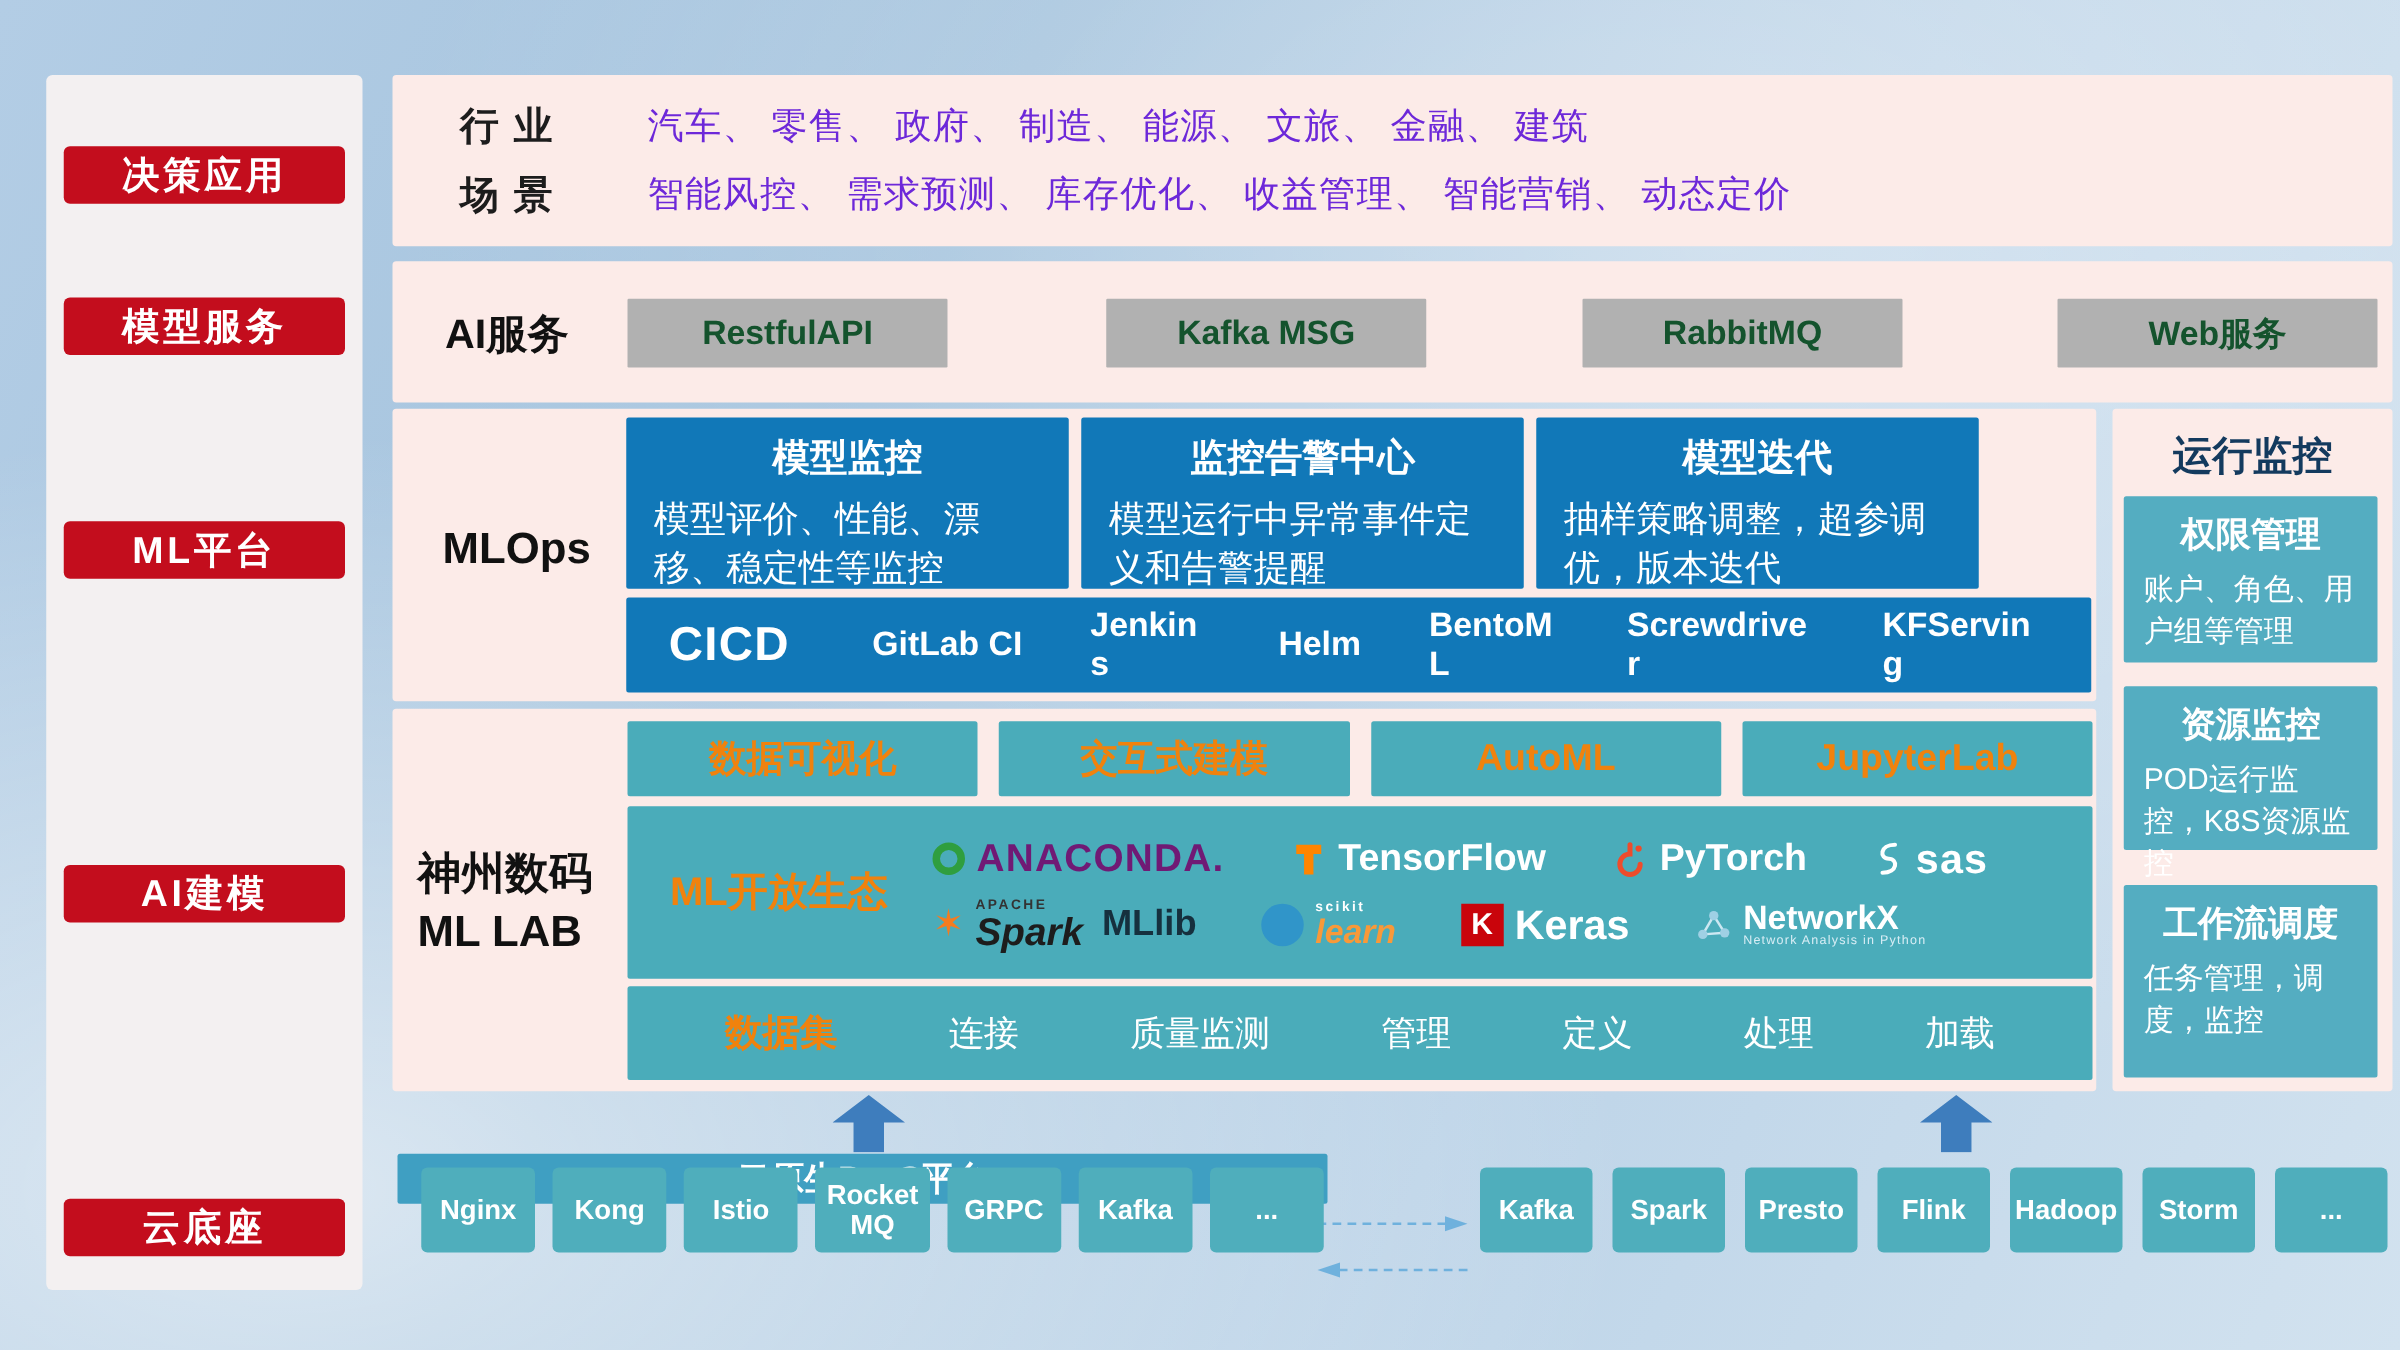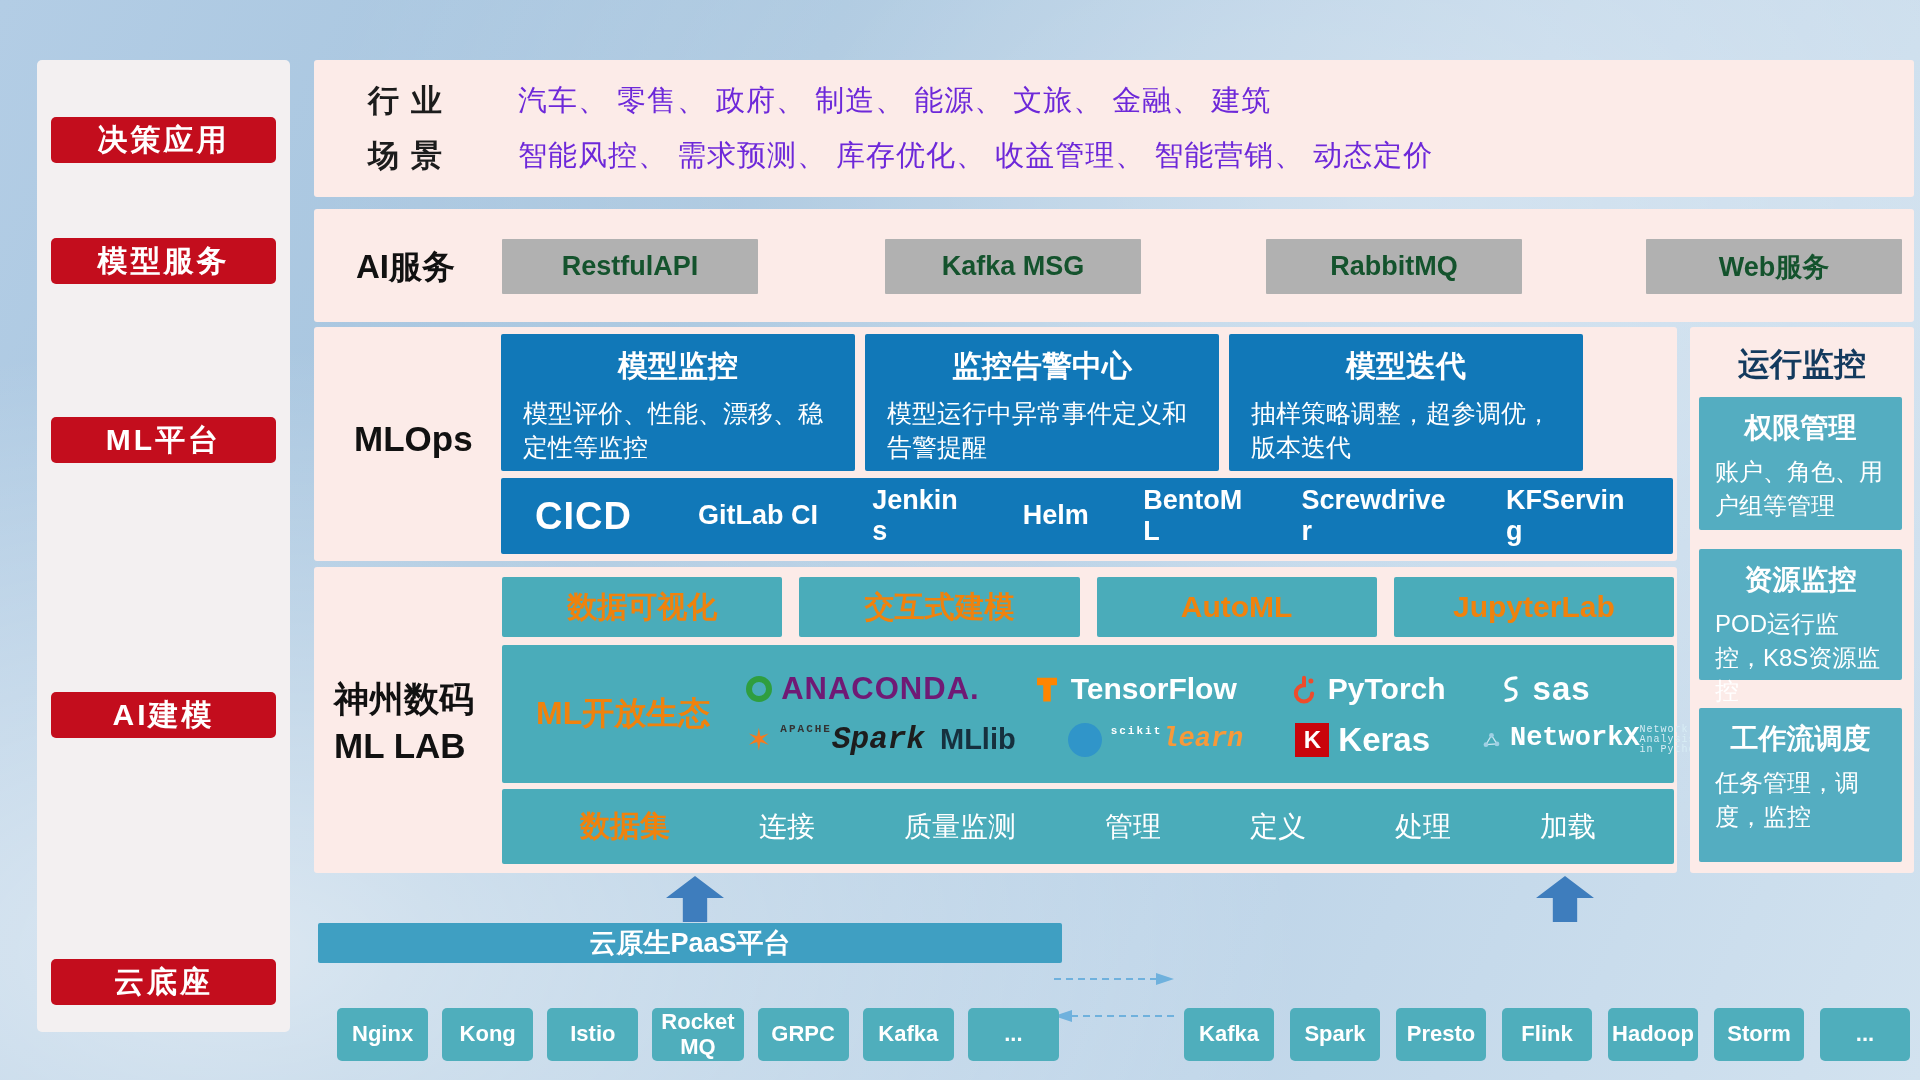--- a/index.html
+++ b/index.html
@@ -50,21 +50,21 @@
   .gray-btn:nth-of-type(3){ left:571px; }
   .gray-btn:nth-of-type(4){ left:952px; }
   .gray-btn:nth-of-type(5){ left:1332px; }
 
   
   .b3label { position:absolute; left:40px; top:92px; font-size:35px; font-weight:bold; color:#111; }
   .cards { position:absolute; left:187px; top:7px; width:1082px; height:137px;
            display:flex; gap:10px; }
   .blue-card { flex:1; background:#1178b8; color:#fff; padding:12px 22px; border-radius:2px; }
   .blue-card .ct { text-align:center; font-size:30px; font-weight:bold; margin-bottom:10px; }
-  .blue-card .cd { font-size:25px; line-height:1.35; }
+  .blue-card .cd { font-size:29px; line-height:1.35; }
   .cicd-bar { position:absolute; left:187px; top:151px; width:1172px; height:76px;
               background:#1178b8; color:#fff; display:flex; align-items:center;
               padding:0 45px 0 34px; border-radius:2px; }
   .cicd-title { font-size:38px; font-weight:bold; margin-right:66px; letter-spacing:1px; }
   .cicd-items { flex:1; display:flex; justify-content:space-between; align-items:center;gap:44px; }
   .cicd-item { font-size:27px; font-weight:bold; line-height:1.15; word-break:break-all; }
   .cicd-item:nth-child(2){ max-width:96px; }
   .cicd-item:nth-child(4){ max-width:104px; }
   .cicd-item:nth-child(5){ max-width:150px; }
   .cicd-item:nth-child(6){ max-width:122px; }
@@ -79,21 +79,21 @@
   .eco { position:absolute; left:188px; top:78px; width:1172px; height:138px;
          background:#4aacba; display:flex; align-items:center; border-radius:2px; }
   .eco-label { font-size:32px; font-weight:bold; color:#f0820d; margin:0 36px 0 34px; white-space:nowrap; }
   .eco-rows { flex:1; display:flex; flex-direction:column; gap:13px; justify-content:center; }
   .eco-row { display:flex; align-items:center; gap:52px; }
   .logo { display:flex; align-items:center; gap:9px; color:#fff; font-weight:bold; }
   .lg-text { font-size:30px; }
   .anaconda-ring { width:26px; height:26px; border:6px solid #2f9e3f; border-radius:50%; }
   .anaconda-text { color:#701a75; font-size:31px; letter-spacing:1px; }
   .sas-text { font-size:33px; letter-spacing:1px; }
-  .stack { display:flex; flex-direction:row; line-height:1;font-family:Liberation Mono, monospace; }
+  .stack { display:flex; flex-direction:column; line-height:1; }
   .tiny { font-size:11px; font-weight:bold; letter-spacing:2px; }
   .apache-t { color:#333; }
   .spark-t { font-size:31px; font-weight:bold; color:#1d1d1d; font-style:italic; }
   .star { color:#f47c20; font-size:30px; line-height:1; }
   .mllib-t { font-size:29px; font-weight:bold; color:#16303e; margin-left:6px; }
   .skl-circle { width:34px; height:34px; background:#3095c9; border-radius:50%; }
   .scikit-t { color:#fff; }
   .learn-t { font-size:27px; font-weight:bold; font-style:italic; color:#f89939; }
   .keras-box { width:34px; height:34px; background:#c9040b; color:#fff; font-size:24px;
                font-weight:bold; display:flex; align-items:center; justify-content:center; }
@@ -114,21 +114,21 @@
   .mon-card:nth-of-type(4){ top:381px; height:154px; }
   .mon-title { text-align:center; font-size:28px; font-weight:bold; margin-top:12px; }
   .mon-desc { font-size:24px; line-height:1.4; padding:8px 16px 0 16px; }
 
   
   .bar-header { position:absolute; top:923px; height:40px; background:#3f9fc2; color:#fff;
                 font-size:27px; font-weight:bold; display:flex; align-items:center;
                 justify-content:center; border-radius:2px; }
   .paas-header { left:318px; width:744px; }
   .compute-header { left:1172px; width:742px; }
-  .chip-row { position:absolute; top:1008px; height:53px; display:flex; }
+  .chip-row { position:absolute; top:934px; height:68px; display:flex; }
   .paas-chips { left:337px; width:722px; gap:14px; }
   .compute-chips { left:1184px; width:726px; gap:16px; }
   .chip { flex:1; background:#4faebc; color:#fff; font-size:22px; font-weight:bold;
           display:flex; align-items:center; justify-content:center; text-align:center;
           border-radius:5px; line-height:1.1; word-break:break-all; padding:2px; }
 
   
   .up-arrow { position:absolute; top:876px; width:58px; height:46px; background:#3e7dbd;
               clip-path:polygon(50% 0,100% 48%,71% 48%,71% 100%,29% 100%,29% 48%,0 48%); }
   .up-arrow.a1 { left:666px; }

